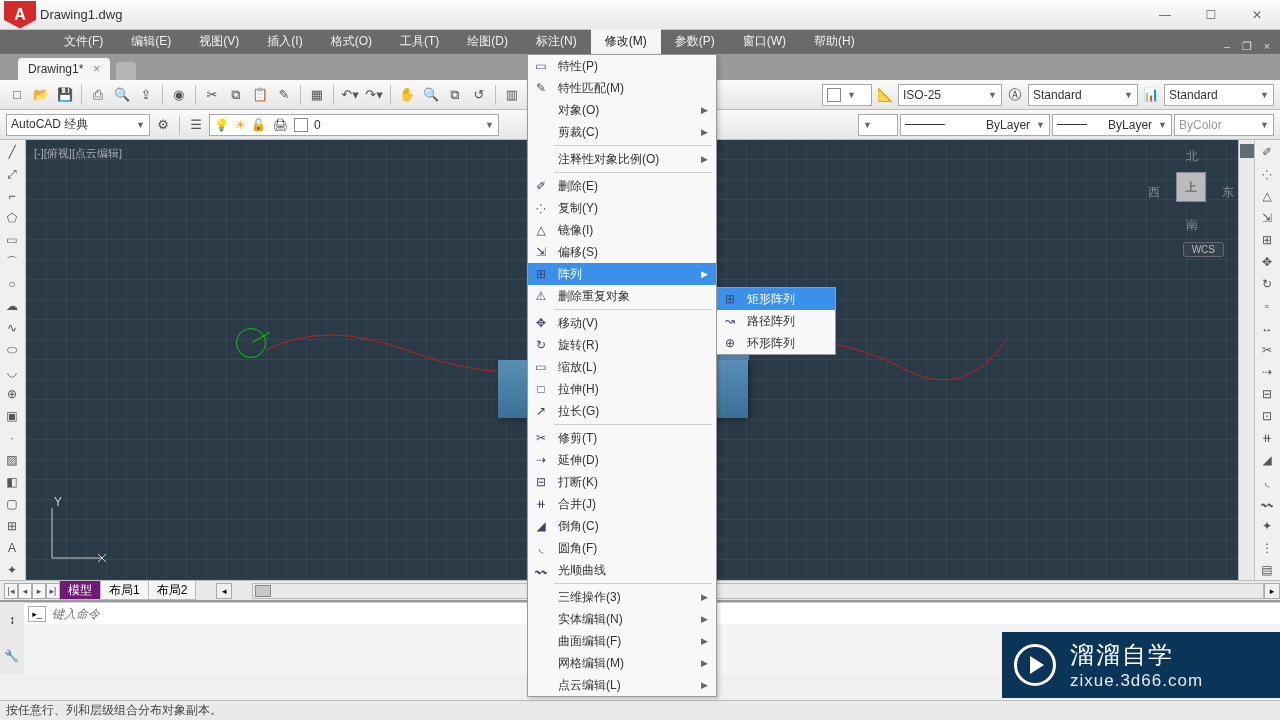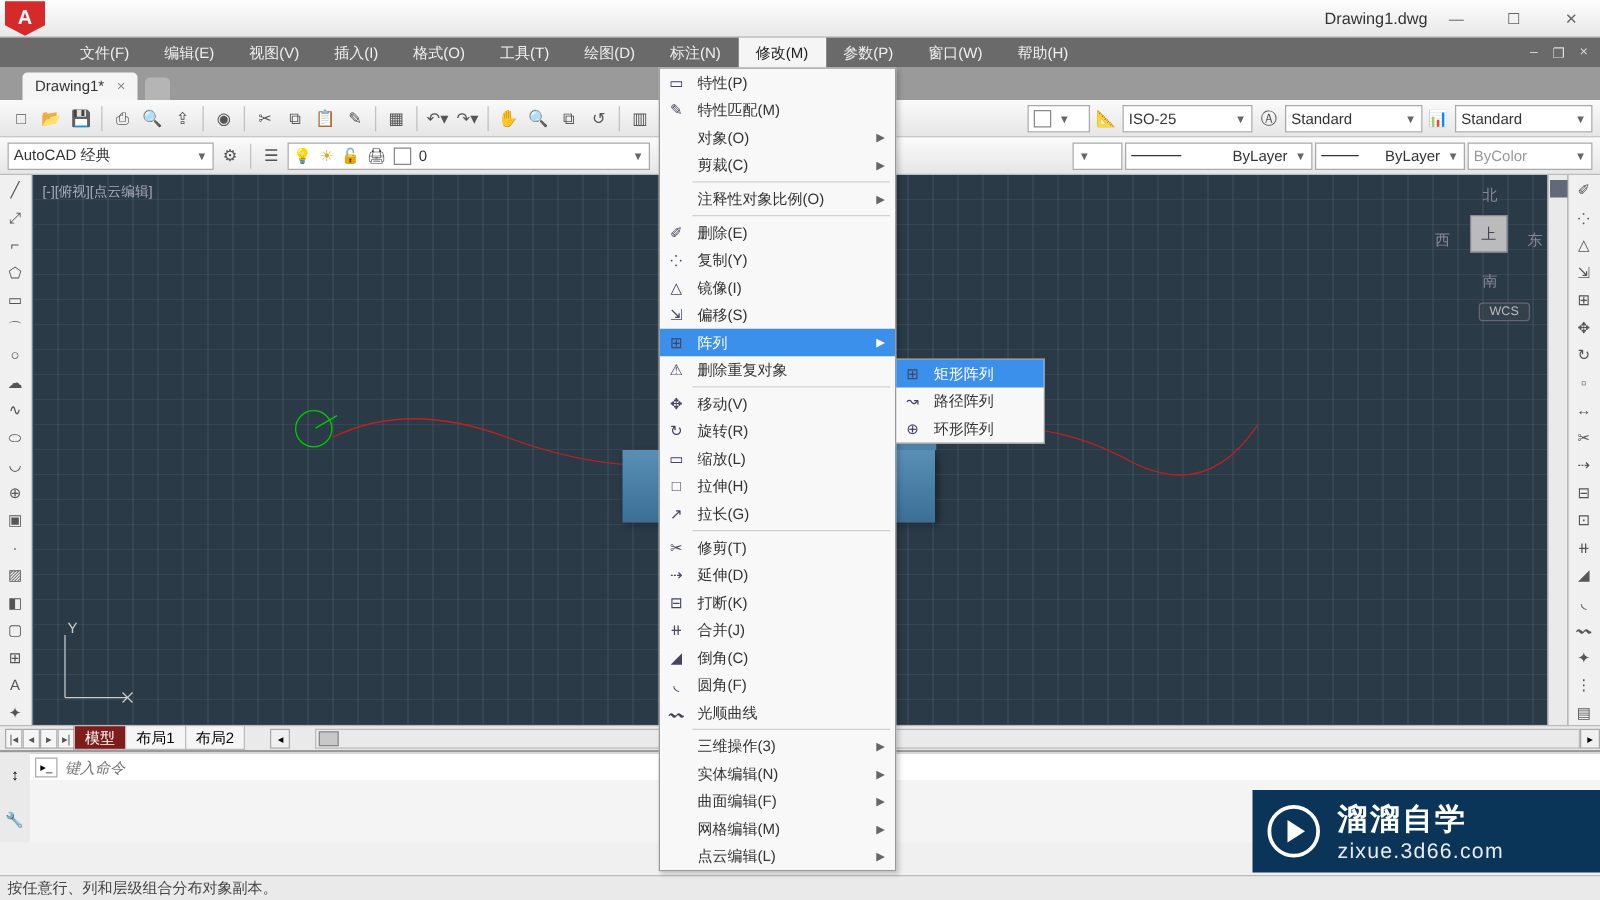--- a/index.html
+++ b/index.html
@@ -1,26 +1,26 @@
 <!DOCTYPE html>
 <html><head>
 <meta charset="utf-8">
 <style>
 * { margin: 0; padding: 0; box-sizing: border-box; font-family: "Microsoft YaHei", Arial, sans-serif; font-size: 12px; }
 body { background: #f0f0f0; width: 1280px; height: 720px; overflow: hidden; position: relative; }
 
 
 .titlebar { height: 30px; background: linear-gradient(#fdfdfd,#e8e8e8); display: flex; align-items: center; border-bottom: 1px solid #c0c0c0; }
 .app-logo { width: 32px; height: 28px; background: #d42a2a; margin: 0 4px; display: flex; align-items: center; justify-content: center; color: #fff; font-weight: bold; font-size: 16px; clip-path: polygon(0 0,100% 0,100% 70%,50% 100%,0 70%); }
-.titlebar-title { flex: 1; text-align: right; color: #333; font-size: 13px; }
+.titlebar-title { flex: 1; text-align: left; color: #333; font-size: 13px; }
 .win-controls { display: flex; }
 .win-controls span { width: 46px; height: 30px; display: flex; align-items: center; justify-content: center; color: #666; }
 
 
-.menubar { height: 24px; background: #6a6a6a; display: flex; align-items: center; padding-left: 50px; gap: 0; position: relative; }
+.menubar { height: 24px; background: #6a6a6a; display: flex; align-items: flex-end; padding-left: 50px; gap: 0; position: relative; }
 .menubar-item { padding: 4px 14px; color: #f0f0f0; cursor: pointer; }
 .menubar-item.active { background: #f5f5f5; color: #222; }
 .menubar-right { position: absolute; right: 4px; display: flex; gap: 2px; }
 .menubar-right span { width: 18px; height: 16px; color: #ddd; display:flex;align-items:center;justify-content:center;font-size:11px;}
 
 
 .filetabs { height: 26px; background: #9a9a9a; display: flex; align-items: flex-end; padding-left: 18px; }
 .filetab { background: #f5f5f5; padding: 4px 10px; border-radius: 4px 4px 0 0; margin-right: 2px; display: flex; align-items: center; gap: 10px; font-size: 12px; color: #333; }
 .filetab .close { color: #888; }
 .filetab-plus { width: 20px; height: 18px; background: #b5b5b5; border-radius: 4px 4px 0 0; margin-left: 4px; }
@@ -64,38 +64,38 @@
 .submenu { position: absolute; left: 716px; top: 287px; width: 120px; background: #f8f8f8; border: 1px solid #9a9a9a; z-index: 101; }
 
 
 .tooltip { position: absolute; left: 498px; top: 360px; width: 250px; height: 58px; background: linear-gradient(#5a8fb5,#3b6f96); color: #fff; font-size: 16px; display: flex; align-items: center; justify-content: center; z-index: 90; box-shadow: 2px 2px 6px rgba(0,0,0,.4); }
 .tooltip::before { content:''; position:absolute; top:-56px; right:-1px; border-left:58px solid transparent; border-bottom:56px solid #4d81a8; }
 
 
 .layouttabs { height: 20px; background: #eaeaea; display: flex; align-items: center; padding-left: 4px; font-size: 11px; border-top: 1px solid #bbb; }
 .layouttabs .nav { width: 14px; height: 16px; border: 1px solid #aaa; background: #f5f5f5; display:flex;align-items:center;justify-content:center;font-size:9px;color:#555;}
 .ltab { padding: 2px 8px; background: #f5f5f5; border: 1px solid #bbb; margin-left: -1px; }
-.ltab.active { background: #7f1d1d; color: #fff; }
+.ltab.active { background: #701a75; color: #fff; }
 .hscroll { flex:1; margin-left:20px; height: 16px; background: #eaeaea; position: relative; border:1px solid #bbb;}
 .hscroll-thumb {position:absolute; left:2px; width:16px; height:12px; top:1px; background:#c8c8c8;border:1px solid #888;}
 .hscroll-arr {width:16px;height:16px;border:1px solid #aaa;background:#f0f0f0;display:flex;align-items:center;justify-content:center;font-size:9px;}
 
 
 .cmdarea { height: 74px; background: #f4f4f4; border-top: 2px solid #9a9a9a; display: flex; }
 .cmd-left { width: 24px; display: flex; flex-direction: column; justify-content: space-around; align-items: center; background: #eaeaea; }
 .cmd-log { flex: 1; padding: 2px 6px; font-family: Consolas, monospace; font-size: 11px; color: #444; line-height: 15px; overflow: hidden; white-space: pre; }
 .cmd-input-row { height: 22px; background: #fff; border-top: 1px solid #ccc; display: flex; align-items: center; padding: 0 4px; gap: 6px; }
 .cmd-input-row .prompt { width: 18px; height: 16px; border: 1px solid #aaa; display:flex;align-items:center;justify-content:center;font-size:9px;}
 .cmd-input-row input { flex: 1; border: none; outline: none; font-style: italic; color: #999; font-family: Consolas, monospace; font-size: 12px; }
 
 
 .watermark { position: absolute; right: 0; bottom: 22px; width: 278px; height: 66px; background: #0a3458; color: #fff; display: flex; align-items: center; padding-left: 12px; gap: 14px; z-index: 200; }
 .watermark .logo { width: 42px; height: 42px; border: 3px solid #fff; border-radius: 50%; display:flex;align-items:center;justify-content:center;}
 .watermark .logo::after{content:'';width:0;height:0;border-left:14px solid #fff;border-top:9px solid transparent;border-bottom:9px solid transparent;margin-left:4px;}
-.watermark .text1 { font-size: 24px; font-weight: bold; letter-spacing: 2px; }
+.watermark .text1 { font-size: 24px; font-weight: normal; letter-spacing: 2px; }
 .watermark .text2 { font-size: 17px; letter-spacing: 1px; opacity: .9; }
 
 
 .statusbar { position: absolute; bottom: 0; left: 0; right: 0; height: 20px; background: #eaeaea; border-top: 1px solid #bbb; display: flex; align-items: center; padding: 0 6px; font-size: 11px; color: #444; }
 </style>
 </head>
 <body>
 
 <div class="titlebar">
   <div class="app-logo">A</div>
@@ -181,21 +181,21 @@
       <span class="arrow" style="margin-left:auto">▼</span>
     </div>
   <span class="tbtn">📊</span>
   <div class="dropdown" style="width:110px">
       <span>Standard</span>
       <span class="arrow" style="margin-left:auto">▼</span>
     </div>
 </div>
 
 <div class="toolbar">
-  <div class="dropdown" style="width:165px">
+  <div class="dropdown" style="width:144px">
       <span>AutoCAD 经典</span>
       <span class="arrow" style="margin-left:auto">▼</span>
     </div>
   <span class="tbtn">⚙</span>
   <span class="tsep"></span>
   <span class="tbtn">☰</span>
   <div class="dropdown" style="width:290px">
     <span>💡</span>
     <span style="color:#daa520">☀</span>
     <span style="color:#4682b4">🔓</span>

